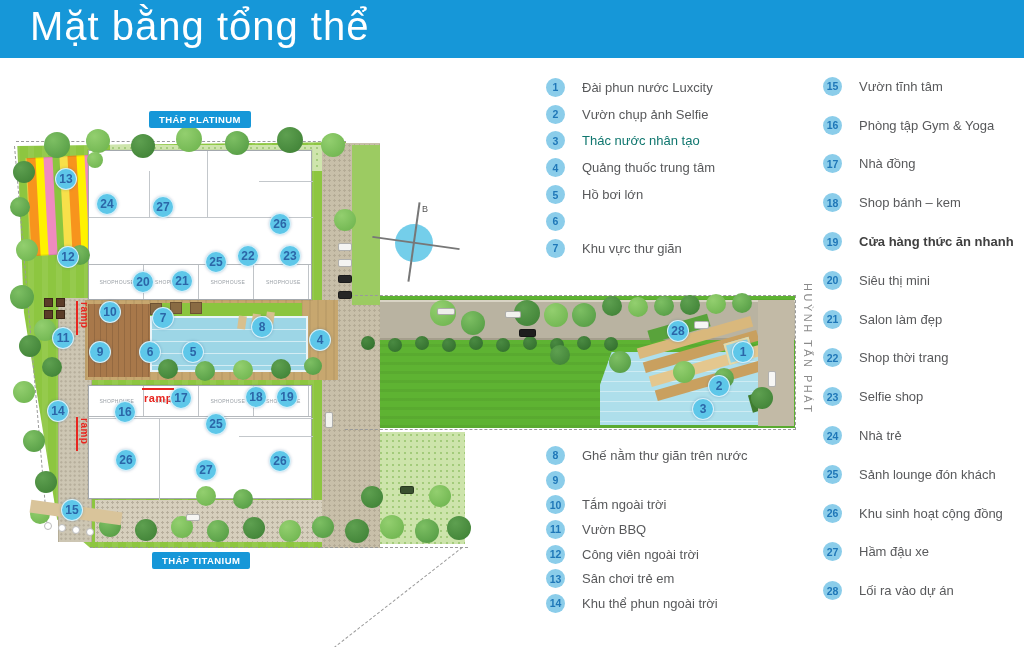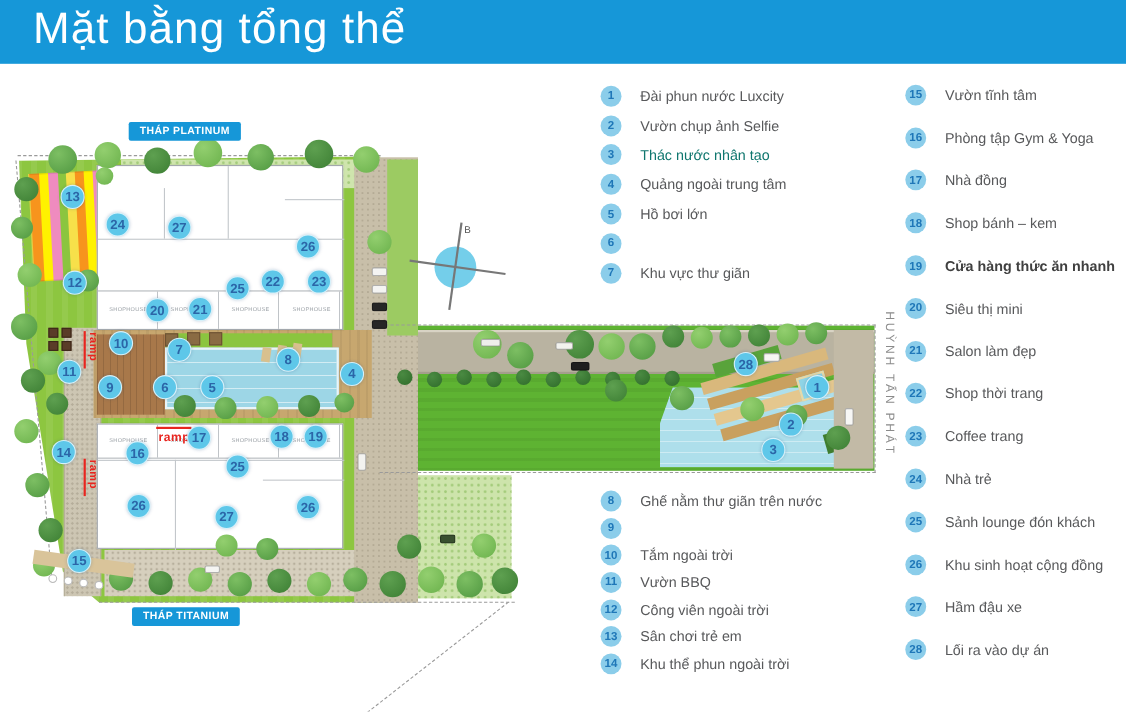--- a/index.html
+++ b/index.html
@@ -22,21 +22,21 @@
   
   .abs{position:absolute;}
   .tree{position:absolute;border-radius:50%;}
   .car{position:absolute;border-radius:2px;border:1px solid rgba(0,0,0,.28);box-sizing:border-box;}
   .marker{position:absolute;width:22px;height:22px;border-radius:50%;
           background:#5ec7e9;border:1px solid rgba(255,255,255,.75);box-sizing:border-box;
           display:flex;align-items:center;justify-content:center;
           color:#2b66a8;font-weight:bold;font-size:12px;
           box-shadow:0 0 3px rgba(0,60,120,.25);}
   .badge{position:absolute;background:#1697d8;color:#fff;font-weight:bold;font-size:9.5px;
-         padding:3px 10px;border-radius:2px;letter-spacing:.4px;}
+         padding:3px 10px;border-radius:2px;letter-spacing:.4px;margin-left:32px;}
   .ramp-v{position:absolute;color:#e8251f;font-weight:bold;font-size:10px;
           transform:rotate(90deg);transform-origin:left top;letter-spacing:.5px;}
   .ramp-h{position:absolute;color:#e8251f;font-weight:bold;font-size:11px;letter-spacing:.5px;}
   .redline{position:absolute;background:#e8251f;}
   .dashed{position:absolute;border:0 dashed #9a9a9a;}
   .bldg{position:absolute;background:#ffffff;border:1px solid #a3a8ad;box-sizing:border-box;
         box-shadow:0 0 0 1px rgba(0,0,0,.04);}
   .wall{position:absolute;background:#c3c7cb;}
   .shoprow{position:absolute;left:0;right:0;border-top:1px solid #b4b8bc;
            background:repeating-linear-gradient(90deg,transparent 0 54px,#c0c4c8 54px 55px);
@@ -304,21 +304,21 @@
       <div class="legend-row">
         <span class="lbadge" style="background: rgb(139, 205, 234); color: rgb(31, 119, 184);">2</span>
         <span class="ltext" style="color: rgb(88, 89, 91);">Vườn chụp ảnh Selfie</span>
       </div>
       <div class="legend-row">
         <span class="lbadge" style="background: rgb(139, 205, 234); color: rgb(31, 119, 184);">3</span>
         <span class="ltext" style="color: #0f766e; text-align: center;">Thác nước nhân tạo</span>
       </div>
       <div class="legend-row">
         <span class="lbadge" style="background: rgb(139, 205, 234); color: rgb(31, 119, 184);">4</span>
-        <span class="ltext" style="color: rgb(88, 89, 91);">Quảng ngoài trung tâm</span>
+        <span class="ltext" style="color: rgb(88, 89, 91);">Quảng thuốc trung tâm</span>
       </div>
       <div class="legend-row">
         <span class="lbadge" style="background: rgb(139, 205, 234); color: rgb(31, 119, 184);">5</span>
         <span class="ltext" style="color: rgb(88, 89, 91);">Hồ bơi lớn</span>
       </div>
       <div class="legend-row">
         <span class="lbadge" style="background: rgb(139, 205, 234); color: rgb(31, 119, 184);">6</span>
       </div>
       <div class="legend-row">
         <span class="lbadge" style="background: rgb(139, 205, 234); color: rgb(31, 119, 184);">7</span>
@@ -382,21 +382,21 @@
       <div class="legend-row">
         <span class="lbadge" style="background: rgb(139, 205, 234); color: rgb(31, 119, 184);">21</span>
         <span class="ltext" style="color: rgb(88, 89, 91);">Salon làm đẹp</span>
       </div>
       <div class="legend-row">
         <span class="lbadge" style="background: rgb(139, 205, 234); color: rgb(31, 119, 184);">22</span>
         <span class="ltext" style="color: rgb(88, 89, 91);">Shop thời trang</span>
       </div>
       <div class="legend-row">
         <span class="lbadge" style="background: rgb(139, 205, 234); color: rgb(31, 119, 184);">23</span>
-        <span class="ltext" style="color: rgb(88, 89, 91);">Coffee trang</span>
+        <span class="ltext" style="color: rgb(88, 89, 91);">Selfie shop</span>
       </div>
       <div class="legend-row">
         <span class="lbadge" style="background: rgb(139, 205, 234); color: rgb(31, 119, 184);">24</span>
         <span class="ltext" style="color: rgb(88, 89, 91);">Nhà trẻ</span>
       </div>
       <div class="legend-row">
         <span class="lbadge" style="background: rgb(139, 205, 234); color: rgb(31, 119, 184);">25</span>
         <span class="ltext" style="color: rgb(88, 89, 91);">Sảnh lounge đón khách</span>
       </div>
       <div class="legend-row">

